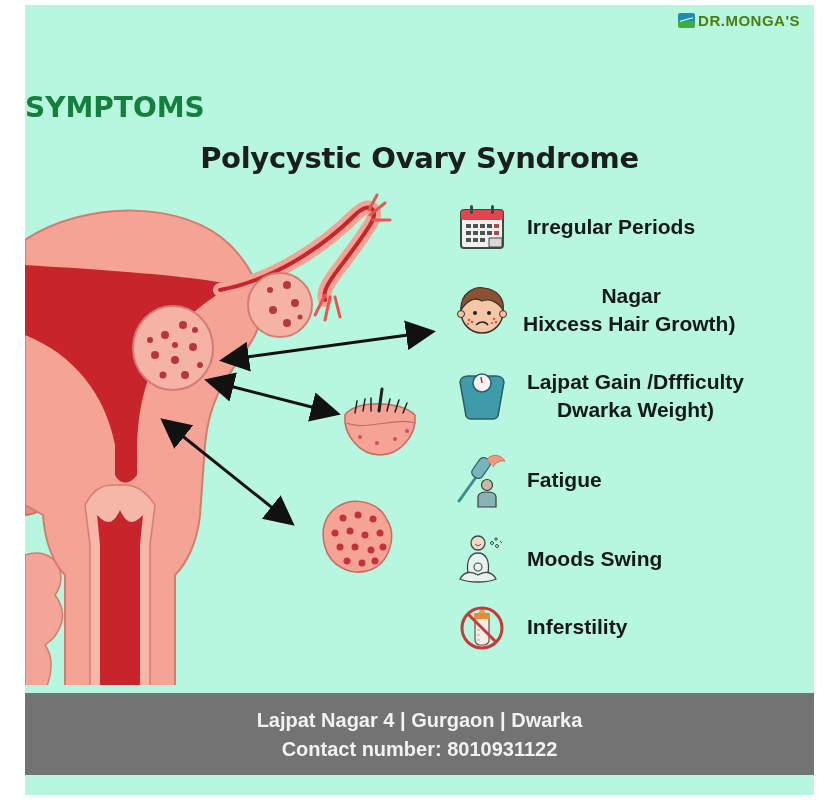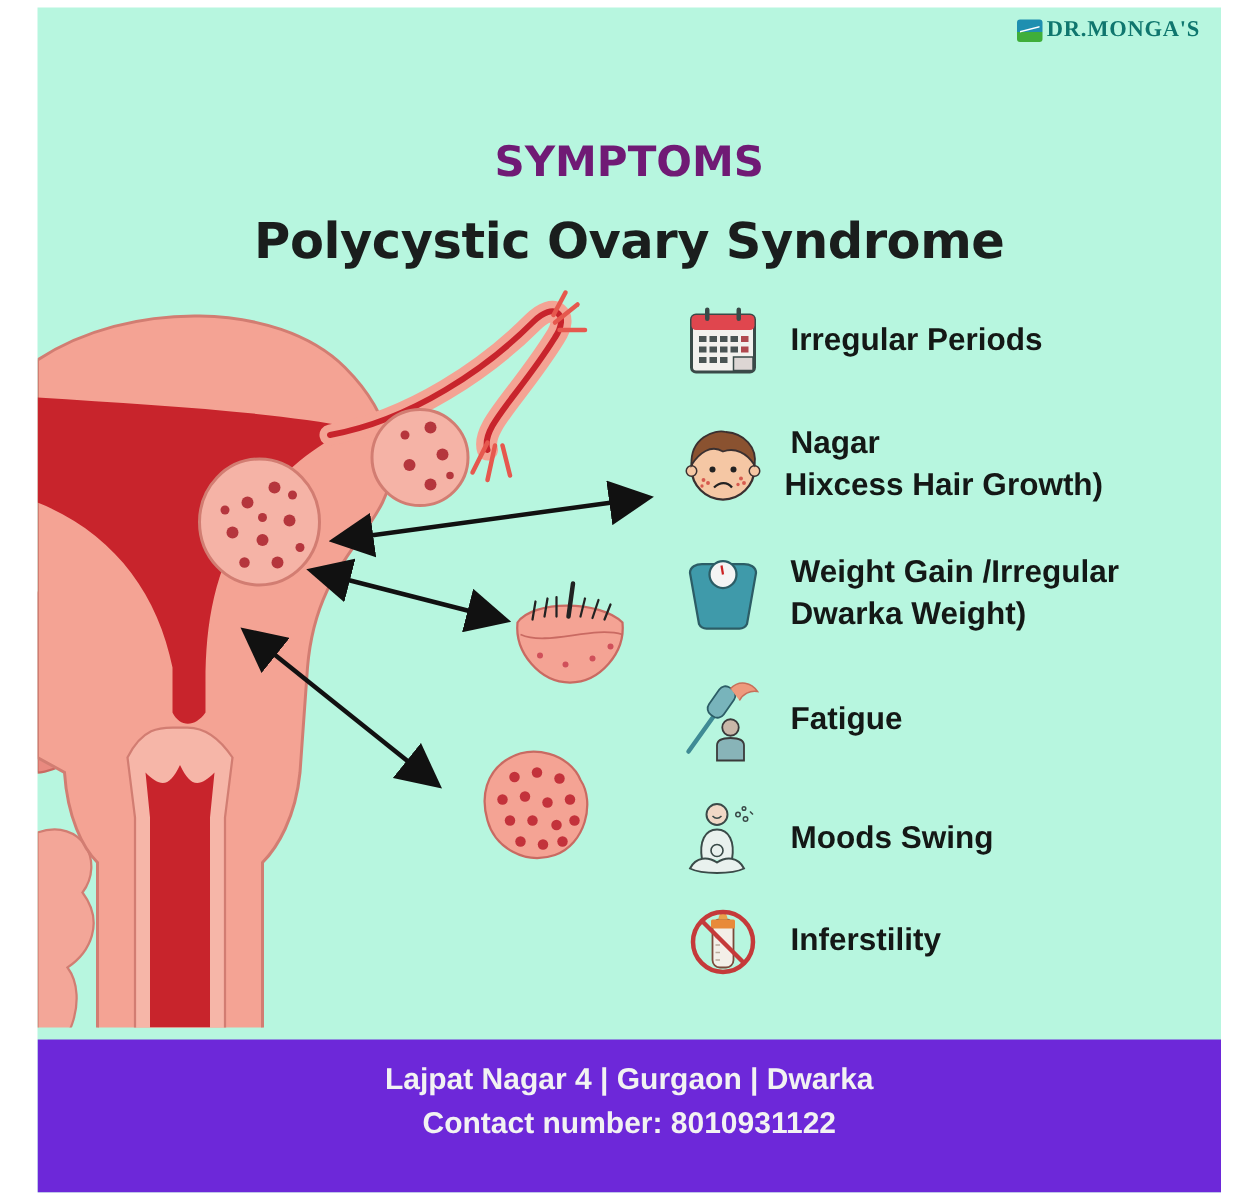--- a/index.html
+++ b/index.html
@@ -7,36 +7,36 @@
   body { position: relative; font-family: "DejaVu Sans", sans-serif; }
   .panel {
     position: absolute; left: 25px; top: 5px; width: 789px; height: 790px;
     background: #b7f6df; overflow: hidden;
   }
   .logo {
     position: absolute; right: 14px; top: 7px; display: flex; align-items: center; gap: 3px;
   }
   .logo-mark { width: 17px; height: 15px; border-radius: 2px; background: linear-gradient(#1e8fb0 0 55%, #3fae3a 55% 100%); position: relative; }
   .logo-mark::after { content: ""; position: absolute; left: 2px; right: 2px; top: 6px; height: 2px; border-top: 1.5px solid #fff; transform: skewY(-15deg); }
-  .logo-text { font-family: Liberation Serif, serif; font-weight: bold; font-size: 15px; color: #0f766e; letter-spacing: 0.5px; }
-
-  .title-1 { position: absolute; left: 0; right: 0; top: 86px; text-align: center; font-weight: bold; font-size: 28px; color: #701a75; }
-  .title-2 { position: absolute; left: 0; right: 0; top: 136px; text-align: center; font-weight: bold; font-size: 33px; color: #1a1e1d; letter-spacing: -0.3px; }
+  .logo-text { font-family: Liberation Sans, sans-serif; font-weight: bold; font-size: 15px; color: #4d7c0f; letter-spacing: 0.5px; }
+
+  .title-1 { position: absolute; left: 0; right: 0; top: 86px; text-align: left; font-weight: bold; font-size: 28px; color: #15803d; }
+  .title-2 { position: absolute; left: 0; right: 0; top: 136px; text-align: center; font-weight: bold; font-size: 29px; color: #1a1e1d; letter-spacing: -0.3px; }
 
   .illustration { position: absolute; left: 0; top: 180px; width: 420px; height: 500px; }
 
-  .symptom { position: absolute; left: 430px; display: flex; align-items: center; }
+  .symptom { position: absolute; left: 430px; display: flex; align-items: center; text-align: center; }
   .symptom .icon { width: 54px; height: 54px; flex: none; display: flex; align-items: center; justify-content: center; }
   .symptom .text { margin-left: 18px; font-family: "Liberation Sans", sans-serif; font-weight: bold; font-size: 21px; color: #141816; line-height: 28px; }
   .symptom .text span { display: block; }
   .symptom .text .sub { margin-left: -4px; }
 
   .footer {
-    position: absolute; left: 0; top: 688px; width: 789px; height: 102px;
-    background: #6d28d9; color: #f2f2f2; text-align: center; font-weight: bold;
+    position: absolute; left: 0; top: 688px; width: 789px; height: 82px;
+    background: #737373; color: #f2f2f2; text-align: center; font-weight: bold;
     font-family: "Liberation Sans", sans-serif;
   }
   .footer div { font-size: 20px; line-height: 29px; }
   .footer .l1 { padding-top: 13px; }
 </style>
 </head>
 <body>
 
 <div class="panel">
 
@@ -205,21 +205,21 @@
 
   <div class="symptom" style="top:363px">
     <div class="icon">
       <svg width="52" height="52" viewBox="0 0 52 52">
         <path d="M4,12 C4,8 8,6 12,6 L40,6 C44,6 48,8 48,12 L42,46 C41,48 39,49 37,49 L15,49 C13,49 11,48 10,46 Z" fill="#3f9aaa" stroke="#2c5d66" stroke-width="1.5"></path>
         <circle cx="26" cy="13" r="9" fill="#f4f4f4" stroke="#2c5d66" stroke-width="1.5"></circle>
         <line x1="26" y1="13" x2="25" y2="7" stroke="#c22" stroke-width="1.5"></line>
       </svg>
     </div>
     <div class="text">
-      <span>Weight Gain /Irregular</span>
+      <span>Lajpat Gain /Dffficulty</span>
       <span>Dwarka Weight)</span>
     </div>
   </div>
 
   <div class="symptom" style="top:448px">
     <div class="icon">
       <svg width="54" height="58" viewBox="0 0 54 58">
         <line x1="4" y1="50" x2="24" y2="22" stroke="#3f8b95" stroke-width="3" stroke-linecap="round"></line>
         <rect x="20" y="6" width="12" height="22" rx="5" transform="rotate(35 26 17)" fill="#78b4bb" stroke="#2c5d66" stroke-width="1.2"></rect>
         <path d="M32,8 C38,2 46,4 50,10 C45,9 40,12 38,16" fill="#ee9a7c" stroke="#c6705a" stroke-width="1"></path>

